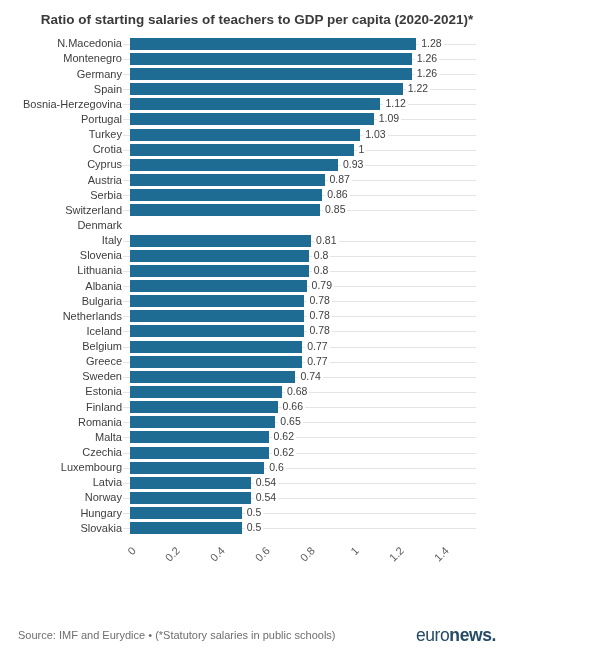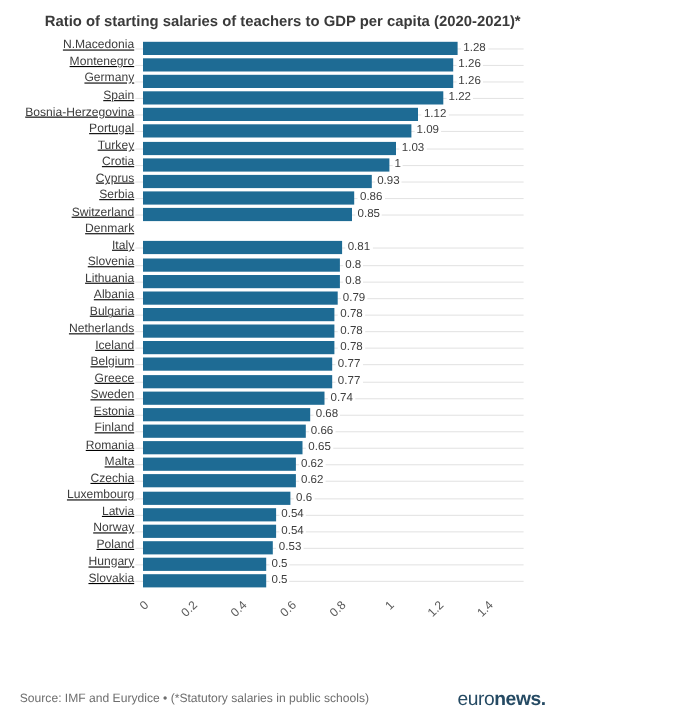--- a/index.html
+++ b/index.html
@@ -12,21 +12,21 @@
     box-sizing: border-box;
   }
   .chart-title {
     margin: 12px 8px 8px 8px;
     text-align: center;
     font-size: 13.5px; font-weight: bold;
     color: #3a3a3a;
     line-height: 1.2;
   }
   .chart { flex: 0 0 auto; }
-  .bar-row { display: flex; height: 15.15px; text-decoration: underline; }
+  .bar-row { display: flex; align-items: center; height: 15.15px; }
   .row-label {
     width: 130px; min-width: 130px; box-sizing: border-box;
     padding-right: 8px; text-align: right;
     font-size: 11px; color: #3d3d3d; line-height: 1;
     white-space: nowrap;
   }
   .bar-area { flex: 1; position: relative; height: 100%; margin-right: 71px; }
   .row-line {
     position: absolute; left: -7px; right: -33px; top: 50%;
     height: 1px; background: #e4e4e4; z-index: 0;
@@ -133,20 +133,28 @@
       </div>
       <div class="bar-row">
         <div class="row-label">Cyprus</div>
         <div class="bar-area">
           <div class="row-line" style="background: rgb(228, 228, 228);"></div>
           <div class="bar" style="width: 66.4286%; background: rgb(30, 107, 148);"></div>
           <div class="bar-value" style="left: calc(66.4286% + 3px);">0.93</div>
         </div>
       </div>
       <div class="bar-row">
+        <div class="row-label">Austria</div>
+        <div class="bar-area">
+          <div class="row-line" style="background: rgb(228, 228, 228);"></div>
+          <div class="bar" style="width: 62.1429%; background: rgb(30, 107, 148);"></div>
+          <div class="bar-value" style="left: calc(62.1429% + 3px);">0.87</div>
+        </div>
+      </div>
+      <div class="bar-row">
         <div class="row-label">Serbia</div>
         <div class="bar-area">
           <div class="row-line" style="background: rgb(228, 228, 228);"></div>
           <div class="bar" style="width: 61.4286%; background: rgb(30, 107, 148);"></div>
           <div class="bar-value" style="left: calc(61.4286% + 3px);">0.86</div>
         </div>
       </div>
       <div class="bar-row">
         <div class="row-label">Switzerland</div>
         <div class="bar-area">
@@ -293,28 +301,20 @@
           <div class="bar" style="width: 38.5714%; background: rgb(30, 107, 148);"></div>
           <div class="bar-value" style="left: calc(38.5714% + 3px);">0.54</div>
         </div>
       </div>
       <div class="bar-row">
         <div class="row-label">Norway</div>
         <div class="bar-area">
           <div class="row-line" style="background: rgb(228, 228, 228);"></div>
           <div class="bar" style="width: 38.5714%; background: rgb(30, 107, 148);"></div>
           <div class="bar-value" style="left: calc(38.5714% + 3px);">0.54</div>
-        </div>
-      </div>
-      <div class="bar-row">
-        <div class="row-label">Poland</div>
-        <div class="bar-area">
-          <div class="row-line" style="background: rgb(228, 228, 228);"></div>
-          <div class="bar" style="width: 37.8571%; background: rgb(30, 107, 148);"></div>
-          <div class="bar-value" style="left: calc(37.8571% + 3px);">0.53</div>
         </div>
       </div>
       <div class="bar-row">
         <div class="row-label">Hungary</div>
         <div class="bar-area">
           <div class="row-line" style="background: rgb(228, 228, 228);"></div>
           <div class="bar" style="width: 35.7143%; background: rgb(30, 107, 148);"></div>
           <div class="bar-value" style="left: calc(35.7143% + 3px);">0.5</div>
         </div>
       </div>

